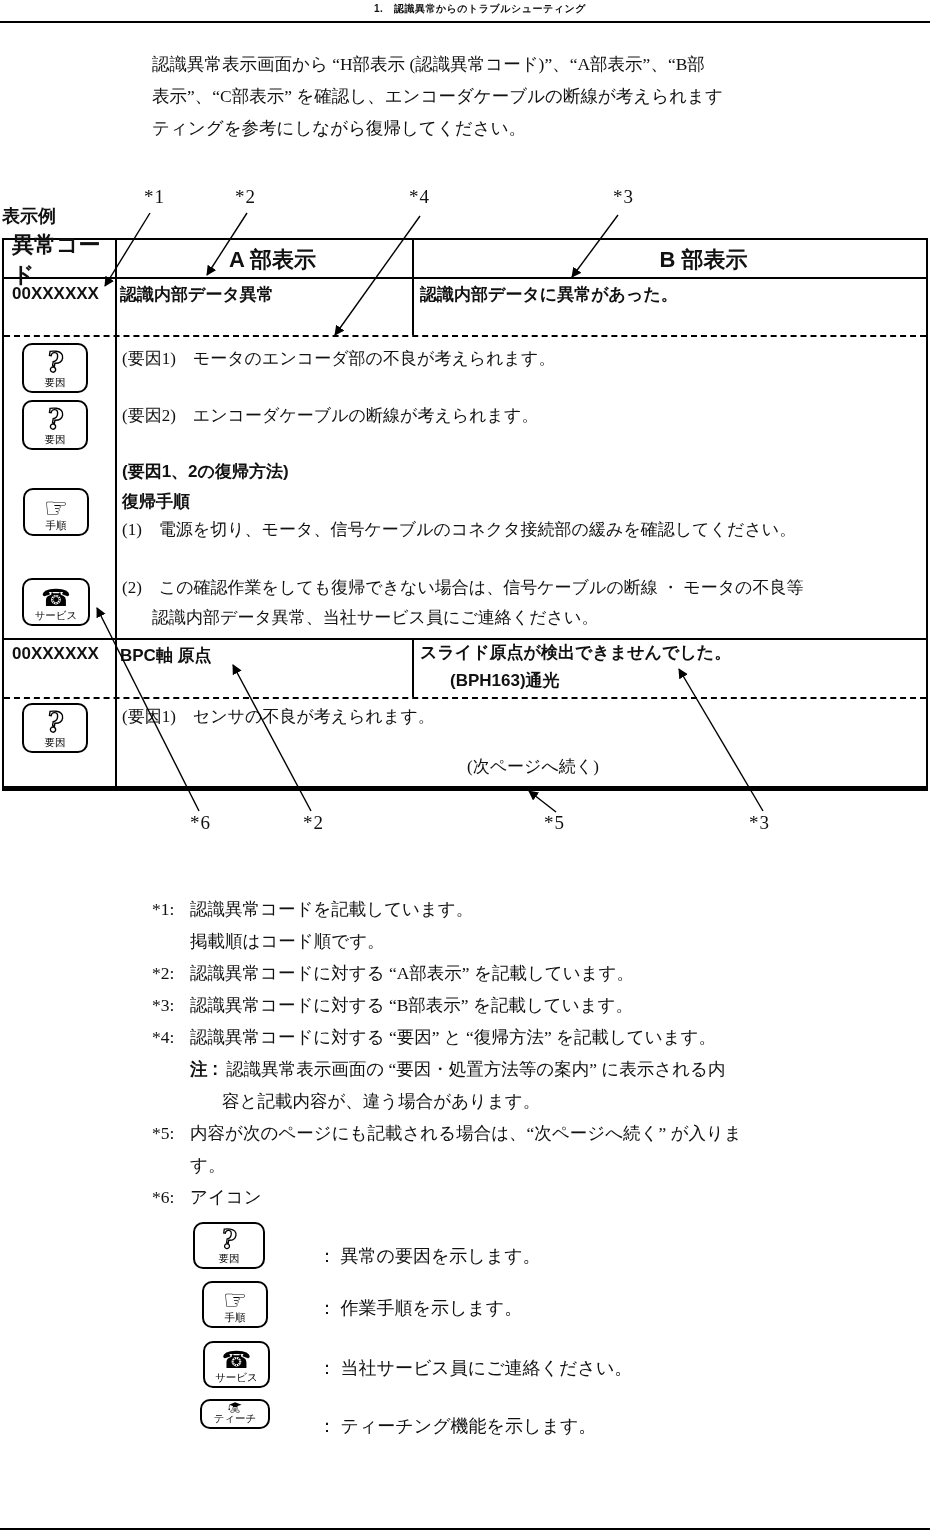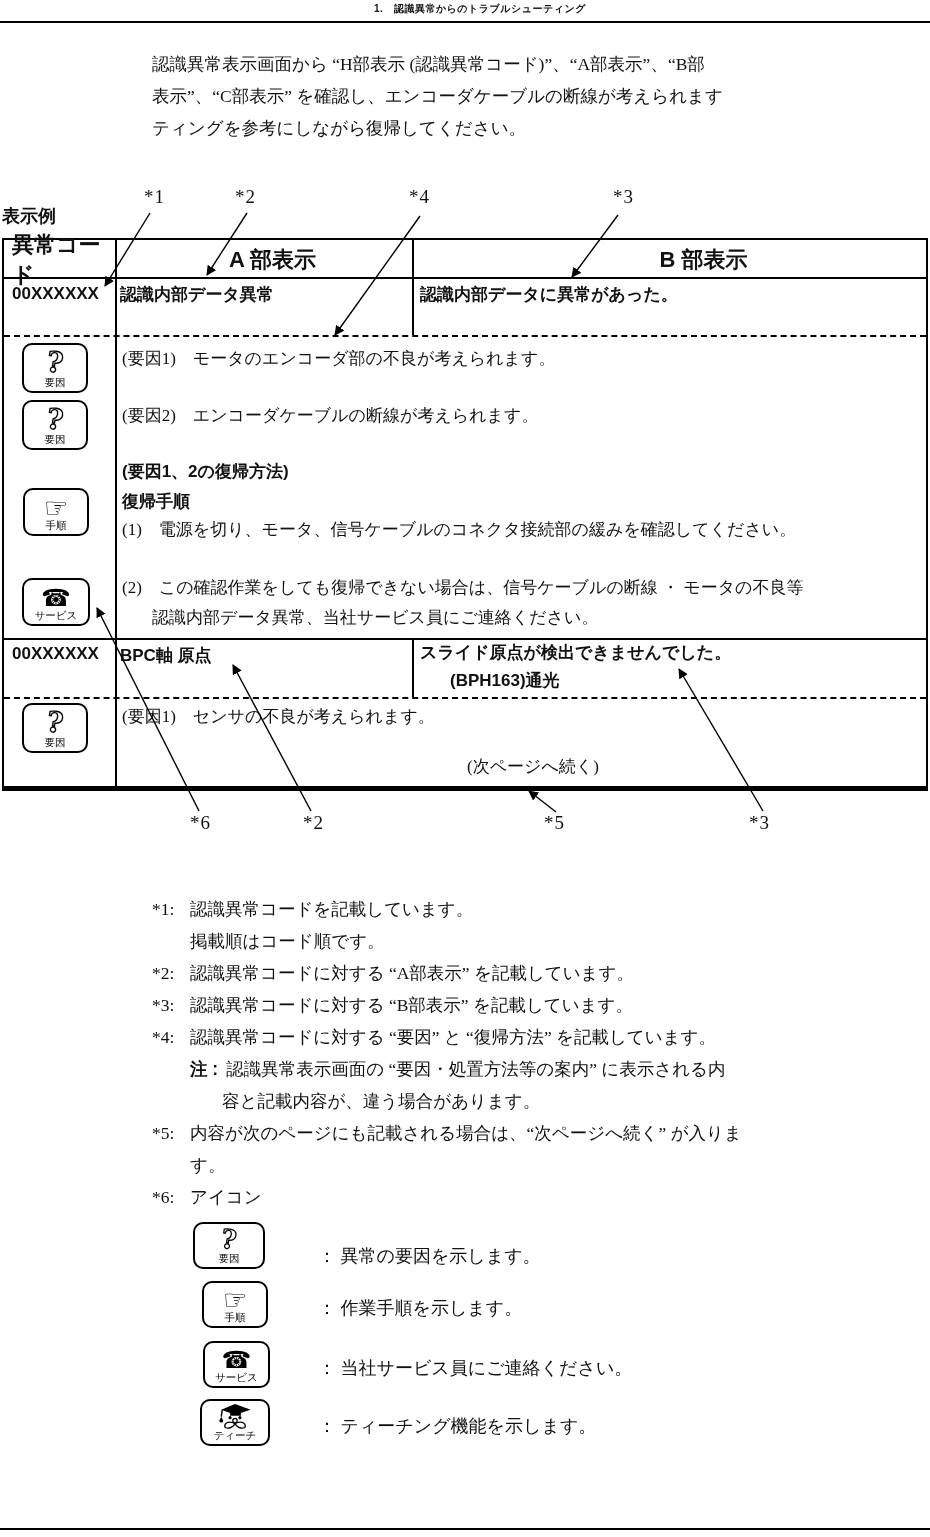--- a/index.html
+++ b/index.html
@@ -211,21 +211,21 @@
     <div class="icon-label">手順</div>
   </div>
   <div class="abs legend-text" style="top:1296px;">： 作業手順を示します。</div>
 
   <div class="icon-box abs" style="left:203px;top:1341px;width:67px;height:47px;">
     <div class="icon-glyph glyph-phone">☎</div>
     <div class="icon-label">サービス</div>
   </div>
   <div class="abs legend-text" style="top:1356px;">： 当社サービス員にご連絡ください。</div>
 
-  <div class="icon-box abs" style="left:200px;top:1399px;width:70px;height:47px;">
+  <div class="icon-box abs" style="left:200px;top:1399px;width:70px;height:30px;">
     <svg width="44" height="30" viewBox="0 0 44 30">
       <polygon points="8,9 22,3 38,9 22,14" fill="#000"></polygon>
       <rect x="17" y="11" width="11" height="4" fill="#000"></rect>
       <line x1="9" y1="9" x2="8" y2="16" stroke="#000" stroke-width="1.4"></line>
       <path d="M8,16 l2,4 a2,2 0 1 1 -4,0 z" fill="#000"></path>
       <circle cx="17" cy="17" r="1.6" fill="#000"></circle>
       <circle cx="27" cy="17" r="1.6" fill="#000"></circle>
       <circle cx="22" cy="20" r="2.2" fill="#fff" stroke="#000" stroke-width="1.3"></circle>
       <path d="M22 23 C16 20, 10 22, 12 27 C16 29, 21 26, 22 23 C23 26, 28 29, 32 27 C34 22, 28 20, 22 23 Z" fill="#fff" stroke="#000" stroke-width="1.4"></path>
     </svg>

